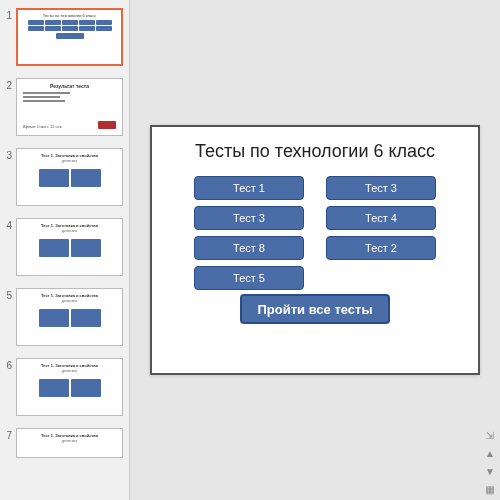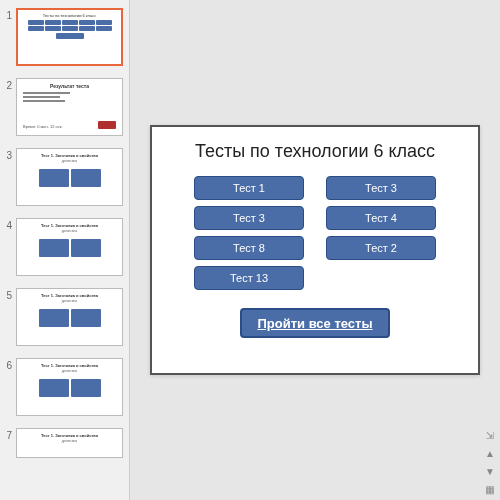--- a/index.html
+++ b/index.html
@@ -102,21 +102,21 @@
   .slide-title {
     font-size: 18px;
     color: #222;
     margin-bottom: 14px;
     text-align: center;
   }
   .test-grid {
     display: grid;
     grid-template-columns: 1fr 1fr;
     gap: 6px 22px;
-    margin-bottom: 18px;
+    margin-bottom: 4px;
   }
   .test-btn {
     width: 110px;
     height: 24px;
     background: #4a6da8;
     border: 1px solid #2a4d88;
     border-radius: 4px;
     color: #fff;
     font-size: 11px;
     display: flex;
@@ -130,21 +130,20 @@
     background: #4a6da8;
     border: 2px solid #2a4d88;
     border-radius: 4px;
     color: #fff;
     font-size: 13px;
     display: flex;
     align-items: center;
     justify-content: center;
     cursor: pointer;
     font-weight: bold;
-    text-decoration: underline;
   }
   .side-controls {
     position: absolute;
     right: 4px;
     bottom: 4px;
     display: flex;
     flex-direction: column;
     gap: 6px;
     align-items: center;
   }
@@ -257,21 +256,21 @@
 <div class="main-area">
   <div class="slide">
     <div class="slide-title">Тесты по технологии 6 класс</div>
     <div class="test-grid">
       <div class="test-btn">Тест 1</div>
       <div class="test-btn">Тест 3</div>
       <div class="test-btn">Тест 3</div>
       <div class="test-btn">Тест 4</div>
       <div class="test-btn">Тест 8</div>
       <div class="test-btn">Тест 2</div>
-      <div class="test-btn">Тест 13</div>
+      <div class="test-btn">Тест 5</div>
     </div>
     <div class="all-btn">Пройти все тесты</div>
   </div>
   <div class="side-controls">
     <div class="sc-icon">⇲</div>
     <div class="sc-icon">▲</div>
     <div class="sc-icon">▼</div>
     <div class="sc-icon">▦</div>
   </div>
 </div>

